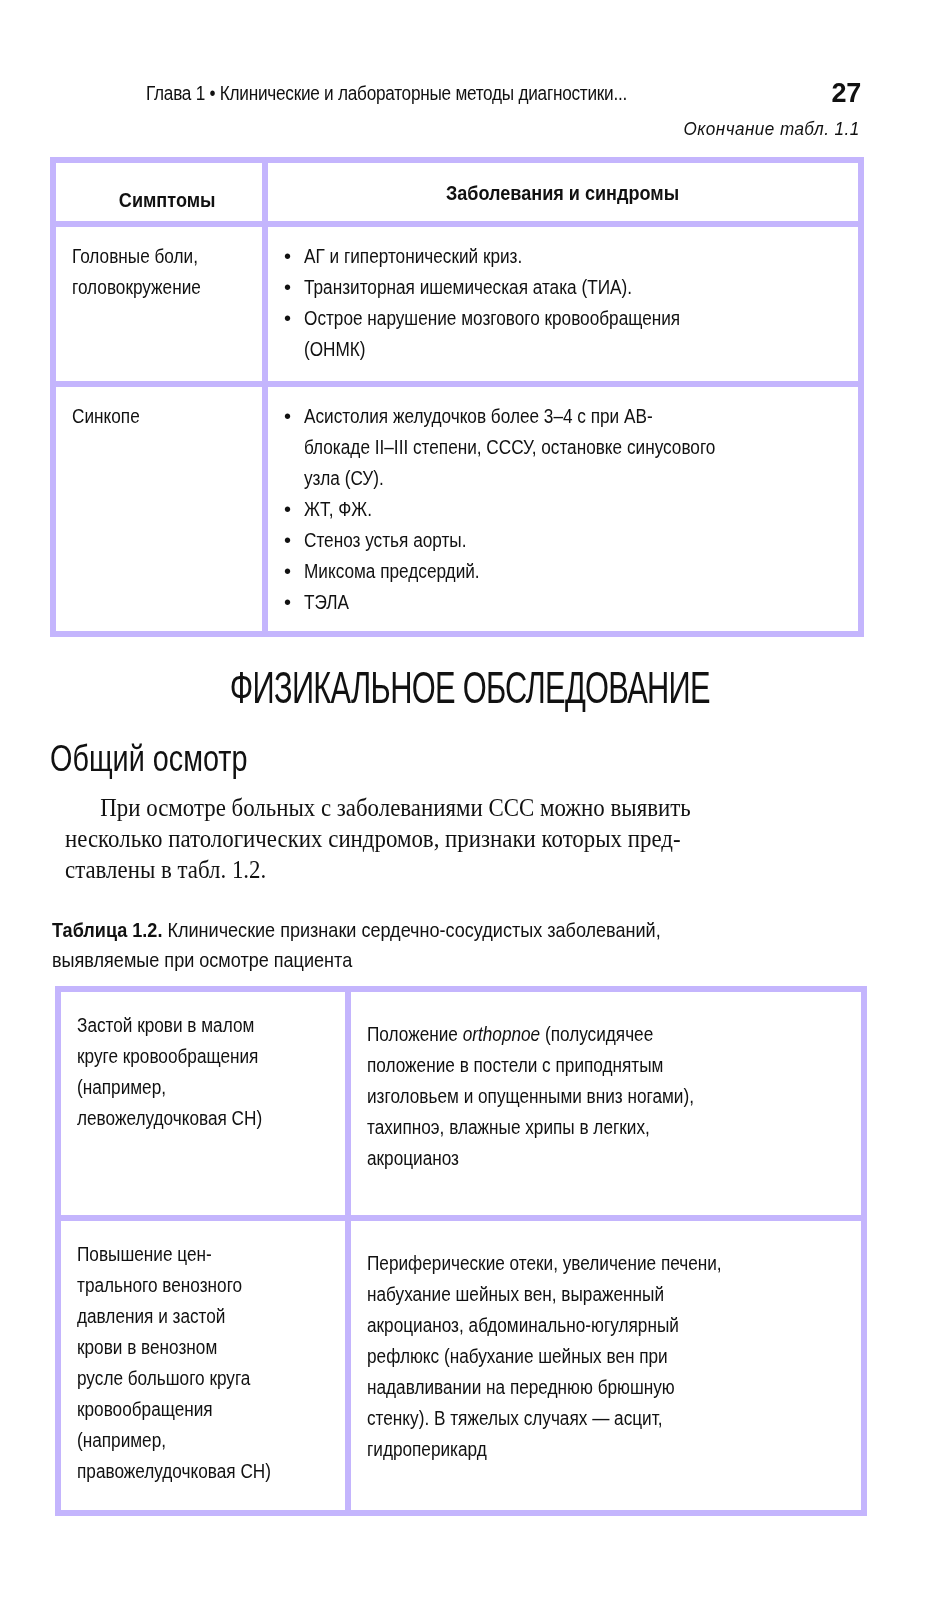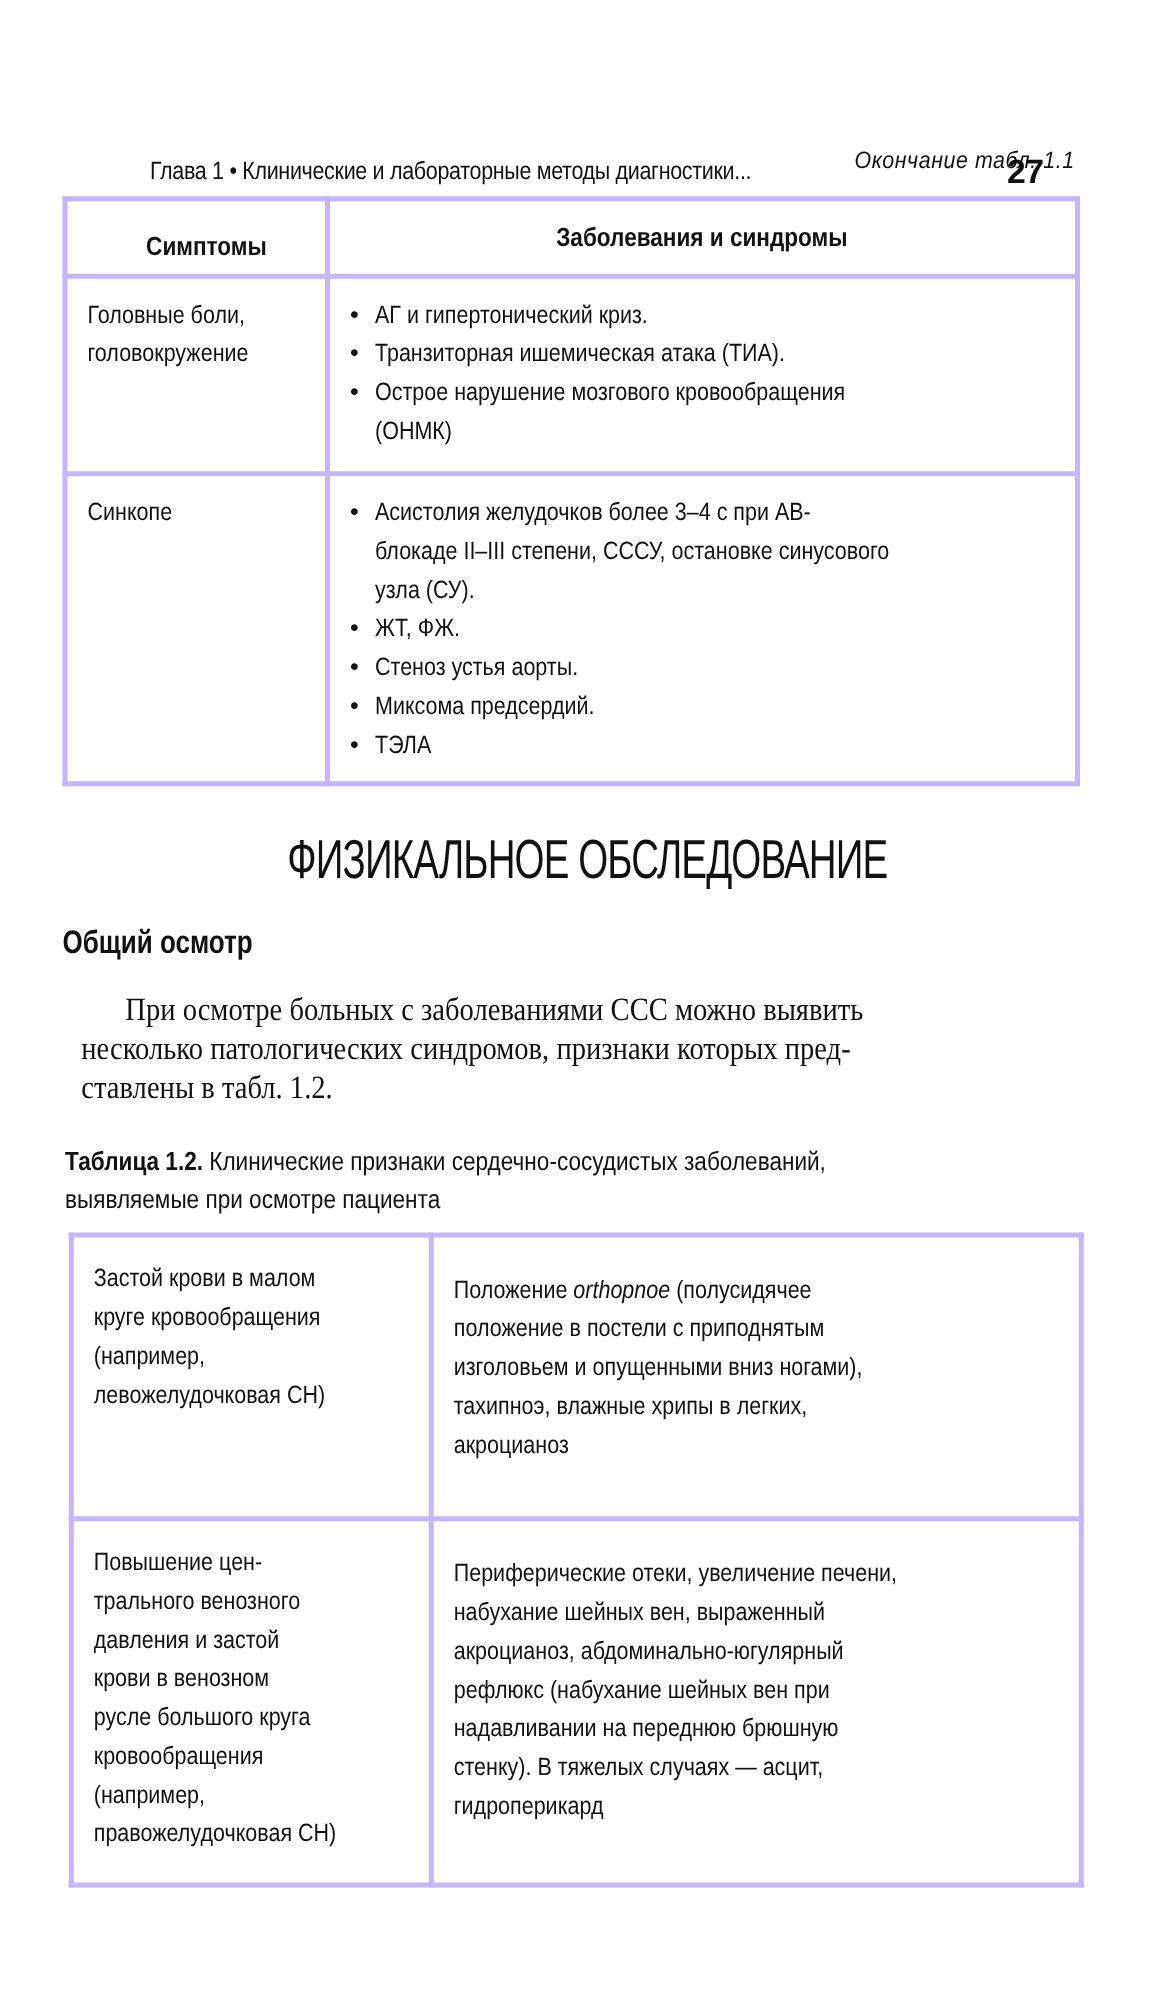--- a/index.html
+++ b/index.html
@@ -1,36 +1,36 @@
 <!DOCTYPE html>
 <html><head>
 <meta charset="utf-8">
 <style>
   html, body { margin: 0; padding: 0; background: #ffffff; }
   body { width: 940px; height: 1600px; position: relative; overflow: hidden; color: #111; }
   .sans { font-family: "Liberation Sans", "DejaVu Sans", sans-serif; }
   .serif { font-family: "Liberation Serif", "DejaVu Serif", serif; }
 
   .running-head {
-    position: absolute; left: 120px; top: 78px; width: 715px; height: 30px;
-    font-size: 20px; letter-spacing: -0.3px; margin-top: 44px;
+    position: absolute; left: 146px; top: 78px; width: 715px; height: 30px;
+    font-size: 20px; letter-spacing: -0.3px;
   }
   .running-head .chapter { position: absolute; left: 0; top: 4px; transform: scaleX(0.86); transform-origin: left; white-space: nowrap; }
   .running-head .page-num { position: absolute; right: 0; top: 0; font-size: 27px; font-weight: bold; }
 
   .table-cont {
     position: absolute; right: 80px; top: 118px; font-style: italic; font-size: 19px;
     transform: scaleX(0.9); transform-origin: right; letter-spacing: 0.5px;
   }
 
   table.doc {
     position: absolute; border-collapse: collapse; border: 2px solid #111;
     font-size: 20px; line-height: 31px;
   }
-  table.doc th, table.doc td { border: 4px solid #c4b5fd; vertical-align: top; text-align: left; }
+  table.doc th, table.doc td { border: 6px solid #c4b5fd; vertical-align: top; text-align: left; }
   table.doc th { font-weight: bold; text-align: center; height: 44px; vertical-align: middle; font-size: 21px; }
   .cond { display: inline-block; transform: scaleX(0.86); transform-origin: left top; white-space: nowrap; }
   th .cond { transform-origin: center; }
 
   #t1 { left: 50px; top: 157px; width: 814px; }
   #t1 .c1 { width: 190px; padding: 14px 0 0 16px; }
   #t1 .c2 { padding: 14px 0 0 14px; }
   #t1 tr.r1 td { height: 140px; }
   #t1 tr.r2 td { height: 230px; }
 
@@ -38,21 +38,21 @@
   ul.bullets li { position: relative; padding-left: 22px; white-space: nowrap; }
   ul.bullets li::before { content: "•"; position: absolute; left: 2px; top: 0; }
   ul.bullets li .cond { transform: scaleX(0.86); }
 
   .section-title {
     position: absolute; left: 0; width: 940px; top: 663px; text-align: center;
     font-size: 44px; font-weight: normal; letter-spacing: -1px;
   }
   .section-title span { display: inline-block; transform: scaleX(0.7); }
   .subsection-title {
-    position: absolute; left: 50px; top: 738px; font-size: 26px; font-weight: bold;
+    position: absolute; left: 50px; top: 738px; font-size: 36px; font-weight: normal;
   }
   .subsection-title span { display: inline-block; transform: scaleX(0.8); transform-origin: left; }
 
   .body-para {
     position: absolute; left: 65px; top: 792px; width: 800px;
     font-size: 26px; line-height: 31px; text-align: justify;
   }
   .body-para .line { display: block; white-space: nowrap; transform: scaleX(0.88); transform-origin: left; }
   .body-para .line.indent { padding-left: 40px; }
 

